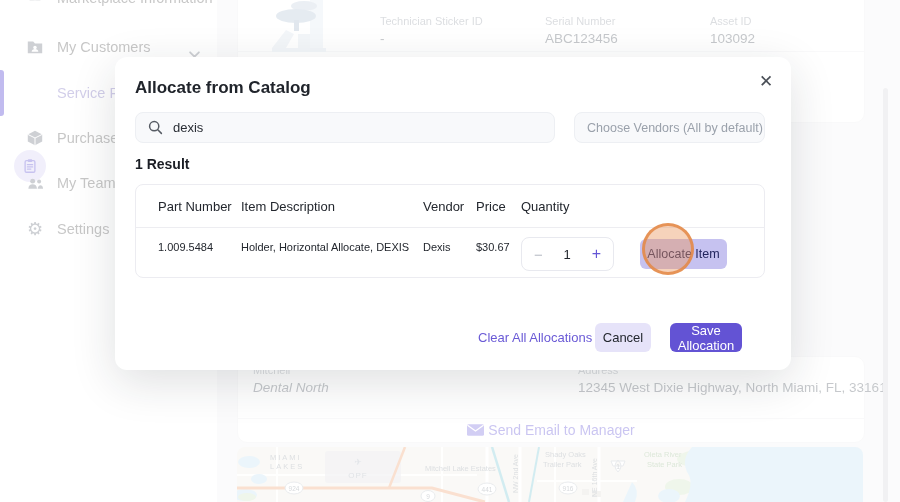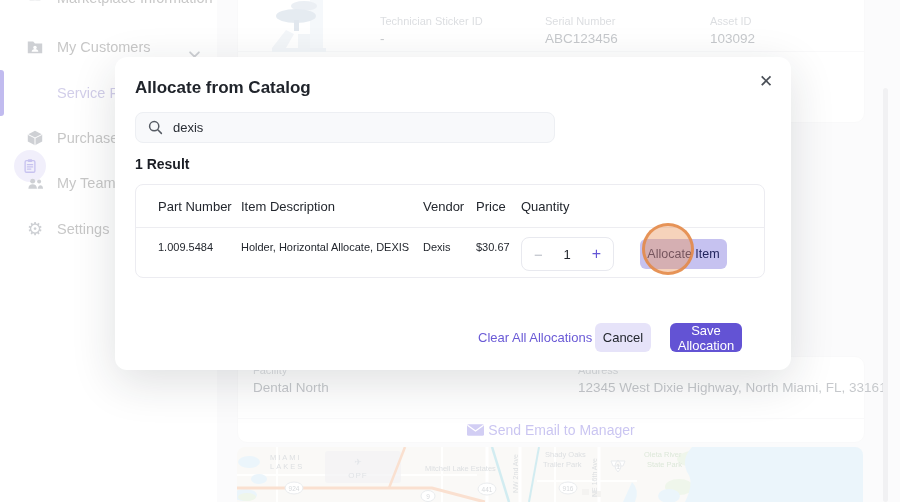--- a/index.html
+++ b/index.html
@@ -140,22 +140,22 @@
   <span class="field-label" style="left:380px; top:15px;">Technician Sticker ID</span>
   <span class="field-value" style="left:380px; top:31px;">-</span>
   <span class="field-label" style="left:545px; top:15px;">Serial Number</span>
   <span class="field-value" style="left:545px; top:31px;">ABC123456</span>
   <span class="field-label" style="left:710px; top:15px;">Asset ID</span>
   <span class="field-value" style="left:710px; top:31px;">103092</span>
 
   <div class="card" style="left:237px; top:356px; width:628px; height:87px;">
     <div style="position:absolute; left:0; top:61px; width:626px; height:1px; background:#f1f1f3;"></div>
   </div>
-  <span class="field-label" style="left:253px; top:364px;">Facility</span>
-  <span class="field-value" style="left:253px; top:380px;">Dental North</span>
+  <span class="field-label" style="left:253px; top:364px;">Mitchell</span>
+  <span class="field-value" style="left:253px; top:380px;font-style:italic;">Dental North</span>
   <span class="field-label" style="left:578px; top:364px;">Address</span>
   <span class="field-value" style="left:578px; top:380px;">12345 West Dixie Highway, North Miami, FL, 33161</span>
 
   <div class="send-email-row">
     <svg width="17" height="12" viewBox="0 0 16 11">
         <rect x="0" y="0" width="16" height="11" rx="1.5" fill="#8f84e4"></rect>
         <path d="M0.5 1L8 6.5 15.5 1" stroke="#fff" stroke-width="1.2" fill="none"></path>
       </svg>
     <span class="send-email-text">Send Email to Manager</span>
   </div>
@@ -224,20 +224,26 @@
     <div class="search-box">
       <span style="margin:0 10px 0 12px; display:flex;">
         <svg width="15" height="15" viewBox="0 0 15 15">
             <circle cx="6.2" cy="6.2" r="4.6" fill="none" stroke="#565b63" stroke-width="1.5"></circle>
             <line x1="9.8" y1="9.8" x2="13.4" y2="13.4" stroke="#565b63" stroke-width="1.5" stroke-linecap="round"></line>
           </svg>
       </span>
       <input type="text" value="dexis" style="">
     </div>
 
+    <div class="vendor-dd">
+      <span>Choose Vendors (All by default)</span>
+      <svg width="12" height="8" viewBox="0 0 12 8">
+          <path d="M1 1.5l5 5 5-5" fill="none" stroke="#3f444c" stroke-width="1.8" stroke-linecap="round"></path>
+        </svg>
+    </div>
 
     <div class="results-count">1 Result</div>
 
     <div class="result-table">
       <span class="th" style="left:22px;">Part Number</span>
       <span class="th" style="left:105px;">Item Description</span>
       <span class="th" style="left:287px;">Vendor</span>
       <span class="th" style="left:340px;">Price</span>
       <span class="th" style="left:385px;">Quantity</span>
       <div class="table-divider"></div>

